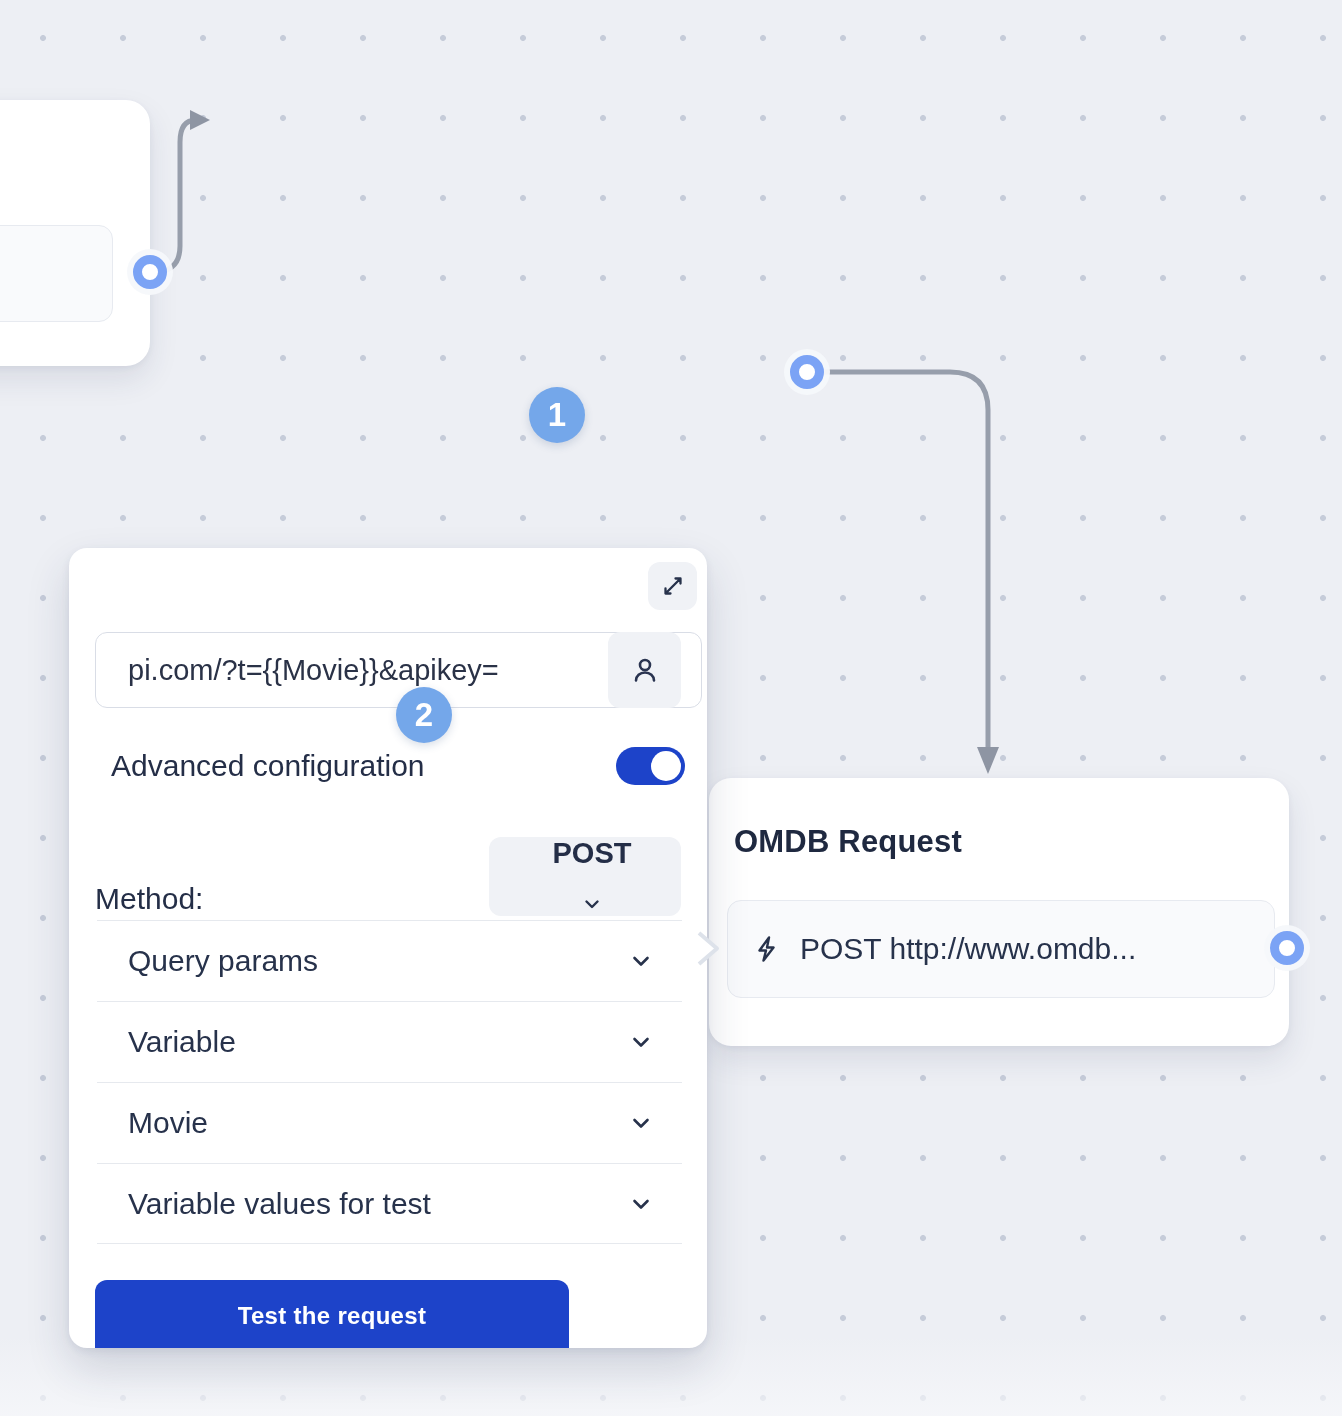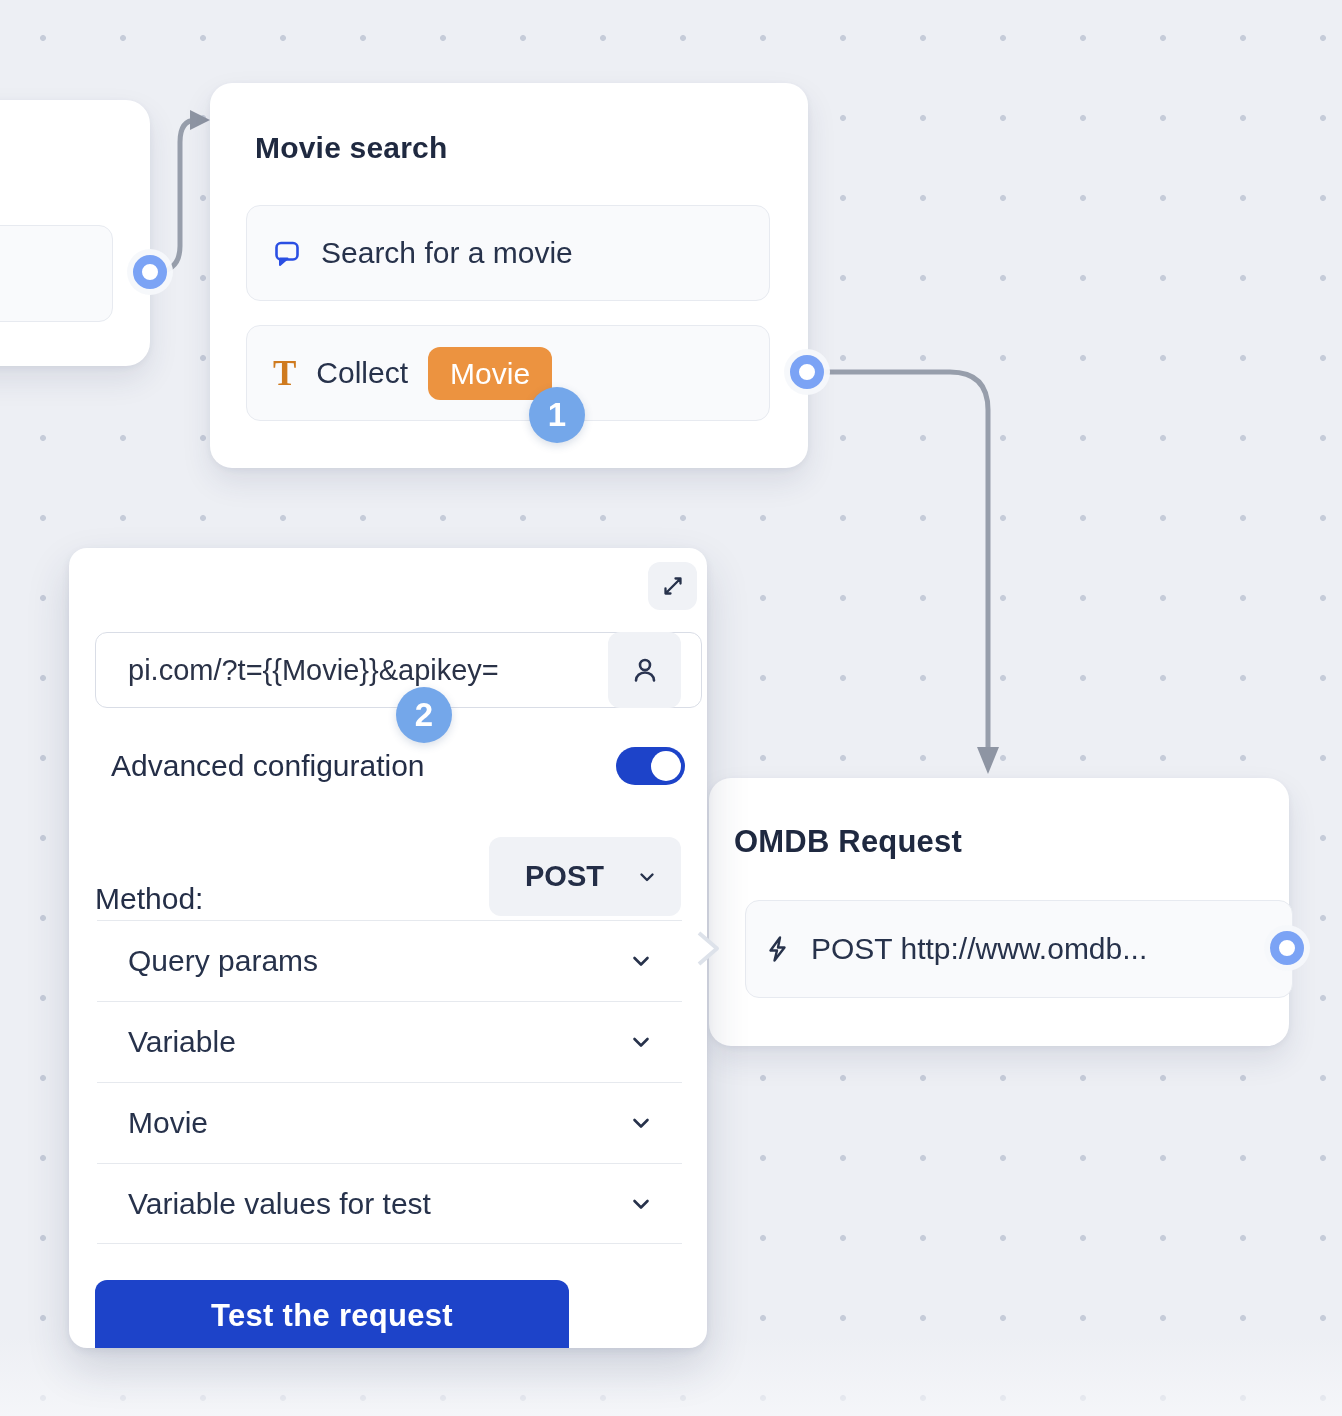--- a/index.html
+++ b/index.html
@@ -35,21 +35,21 @@
   .left-card { left:-132px; top:100px; width:282px; height:266px; border-radius:24px; }
   .left-card .node-row { left:-116px; right:37px; top:125px; height:97px; }
 
   .movie-card { left:210px; top:83px; width:598px; height:385px; border-radius:22px; }
   .movie-card .node-title { left:45px; top:48px; }
   .movie-row-1 { left:36px; top:122px; width:524px; height:96px; }
   .movie-row-2 { left:36px; top:242px; width:524px; height:96px; }
 
   .omdb-card { left:709px; top:778px; width:580px; height:268px; border-radius:22px; }
   .omdb-card .node-title { left:25px; top:46px; font-size:31px; }
-  .omdb-row { left:36px; top:122px; width:548px; height:98px; padding-left:17px; }
+  .omdb-row { left:18px; top:122px; width:548px; height:98px; padding-left:24px; }
   .omdb-row .row-text { margin-left:18px; }
 
   .var-chip {
     display:inline-block; margin-left:20px; background:#ec9340; color:#fff;
     font-size:30px; padding:7px 22px; border-radius:12px; line-height:1.3;
   }
   .t-glyph { font-family:"Liberation Serif","DejaVu Serif",serif; font-size:35px; font-weight:600; color:#cf7a1e; line-height:1; }
 
   .panel {
     position:absolute; left:69px; top:548px; width:638px; height:800px;
@@ -69,38 +69,38 @@
 
   .advanced-row { position:absolute; left:42px; right:22px; top:197px; height:42px; display:flex; align-items:center; justify-content:space-between; }
   .panel-label { font-size:30px; color:#242e47; }
 
   .toggle { position:relative; width:69px; height:38px; border-radius:19px; background:#1d43c9; }
   .toggle .knob { position:absolute; right:4px; top:4px; width:30px; height:30px; border-radius:50%; background:#fff; }
 
   .method-row { position:absolute; left:26px; right:26px; top:289px; height:79px; display:flex; align-items:flex-end; justify-content:space-between; }
   .method-select {
     width:192px; height:79px; background:#f0f2f6; border-radius:12px;
-    display:flex; align-items:center; justify-content:space-between; padding:0 22px 0 36px;
+    display:flex; align-items:center; justify-content:space-between; padding:0 22px 0 36px;flex-direction:column;
   }
   .method-select .method-value { font-size:29px; font-weight:700; color:#242e47; }
 
   .sections { position:absolute; left:28px; width:585px; top:372px; }
   .section-row {
     height:81px; border-top:1.5px solid #e6e9ee;
     display:flex; align-items:center; justify-content:space-between;
     padding-left:31px; padding-right:27px;
   }
   .section-row:last-of-type { border-bottom:1.5px solid #e6e9ee; }
   .section-label { font-size:30px; color:#27324b; }
 
   .test-btn {
     position:absolute; left:26px; top:732px; width:474px; height:82px;
     background:#1d43c9; border:none; border-radius:12px; cursor:pointer;
     color:#fff; font-family:"Liberation Sans","DejaVu Sans",sans-serif;
-    font-size:31px; font-weight:700; letter-spacing:.3px;
+    font-size:24px; font-weight:700; letter-spacing:.3px;
     display:flex; align-items:center; justify-content:center; padding-bottom:10px;
   }
 
   .port {
     position:absolute; width:34px; height:34px; border-radius:50%; z-index:20;
     background:#fff; border:9px solid #7ba3f5;
     box-shadow:0 0 0 6px rgba(246,248,251,.95);
   }
   .port-left  { left:133px; top:255px; }
   .port-movie { left:790px; top:355px; }
@@ -127,37 +127,20 @@
     <path d="M150 272 L154 272 Q180 272 180 246 L180 142 Q180 120 196 120" fill="none" stroke="#979eab" stroke-width="5" stroke-linecap="round"></path>
     <polygon points="190,110 210,120 190,130" fill="#8e95a3"></polygon>
     <path d="M808 372 L950 372 Q988 372 988 410 L988 748" fill="none" stroke="#979eab" stroke-width="5" stroke-linecap="round"></path>
     <polygon points="977,747 999,747 988,774" fill="#8e95a3"></polygon>
   </svg>
 
   <div class="card left-card">
     <div class="node-row"></div>
   </div>
 
-  <div class="card movie-card">
-    <div class="node-title">Movie search</div>
-
-    <div class="node-row movie-row-1">
-      <svg class="icon" width="28" height="28" viewBox="0 0 28 28">
-        <rect x="3.5" y="4" width="21" height="16.5" rx="4.5" fill="none" stroke="#2b4fe3" stroke-width="2.6"></rect>
-        <path d="M7 19.5 V26 L14.5 19.5 Z" fill="#2b4fe3" stroke="#2b4fe3" stroke-width="2" stroke-linejoin="round"></path>
-      </svg>
-      <span class="row-text">Search for a movie</span>
-    </div>
-
-    <div class="node-row movie-row-2">
-      <span class="t-glyph icon">T</span>
-      <span class="row-text">Collect</span>
-      <span class="var-chip">Movie</span>
-    </div>
-  </div>
 
   <div class="card omdb-card">
     <div class="node-title">OMDB Request</div>
     <div class="node-row omdb-row">
       <svg class="icon" width="30" height="30" viewBox="0 0 30 30">
         <path d="M17 3.5 L7.5 16.5 h6.5 L11.5 26.5 21.5 13.5 h-6.5 z" fill="none" stroke="#27324b" stroke-width="2.4" stroke-linejoin="round"></path>
       </svg>
       <span class="row-text">POST http://www.omdb...</span>
     </div>
   </div>

